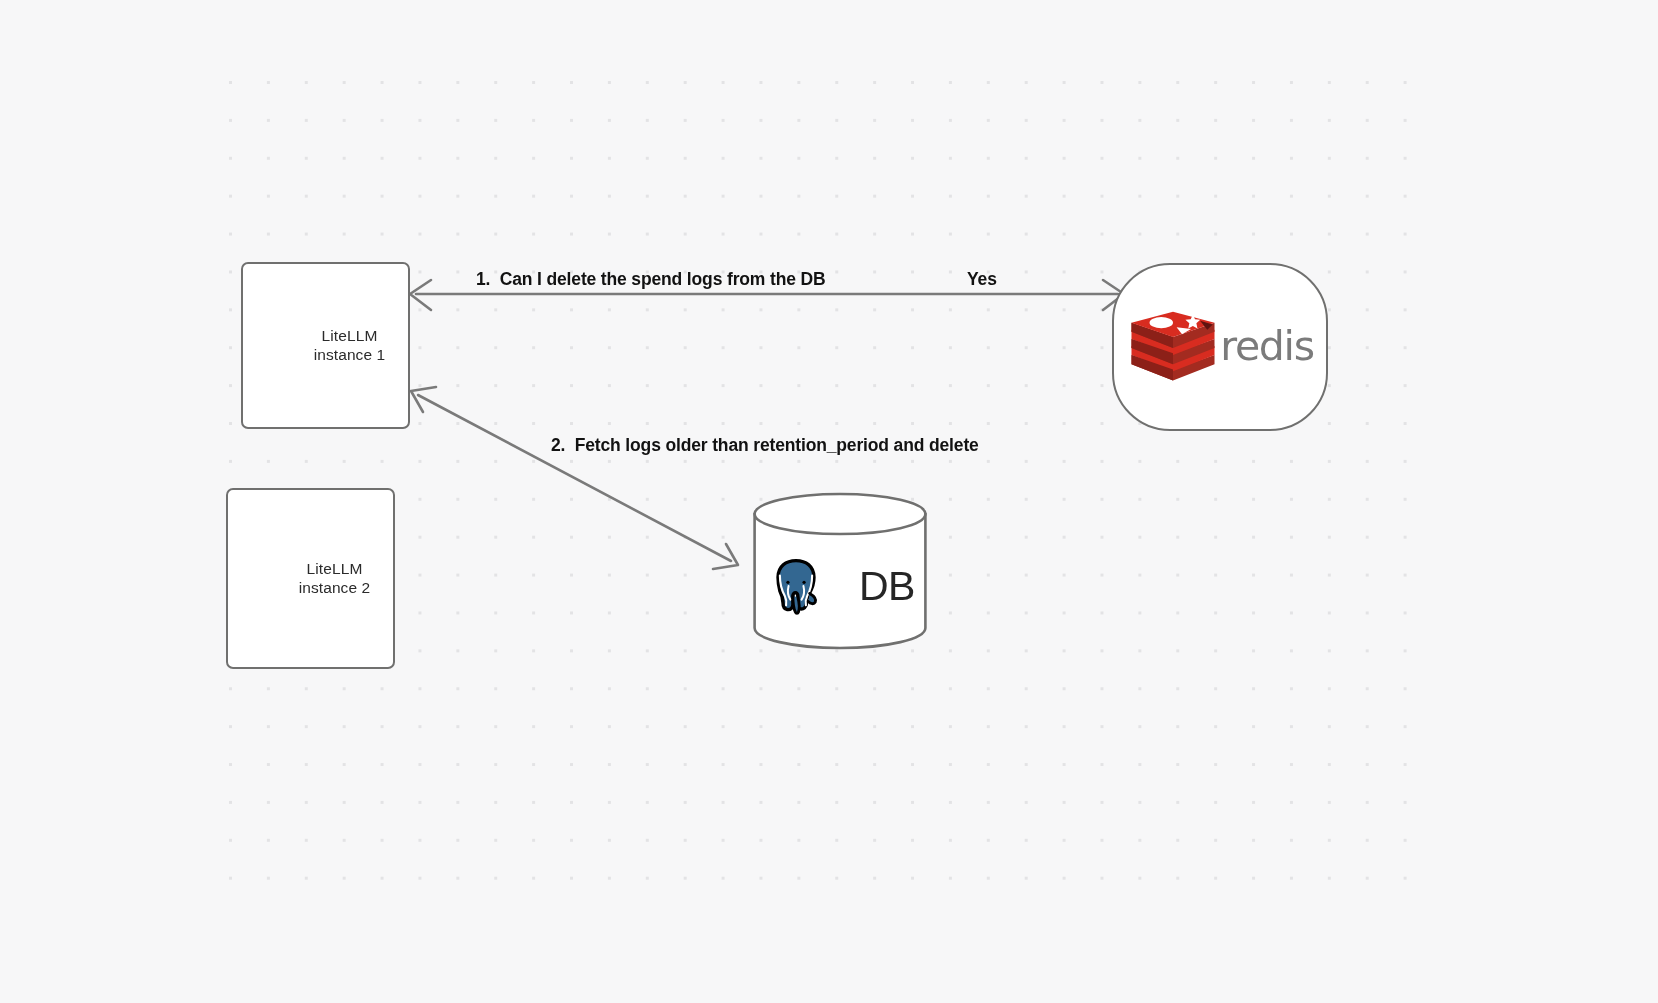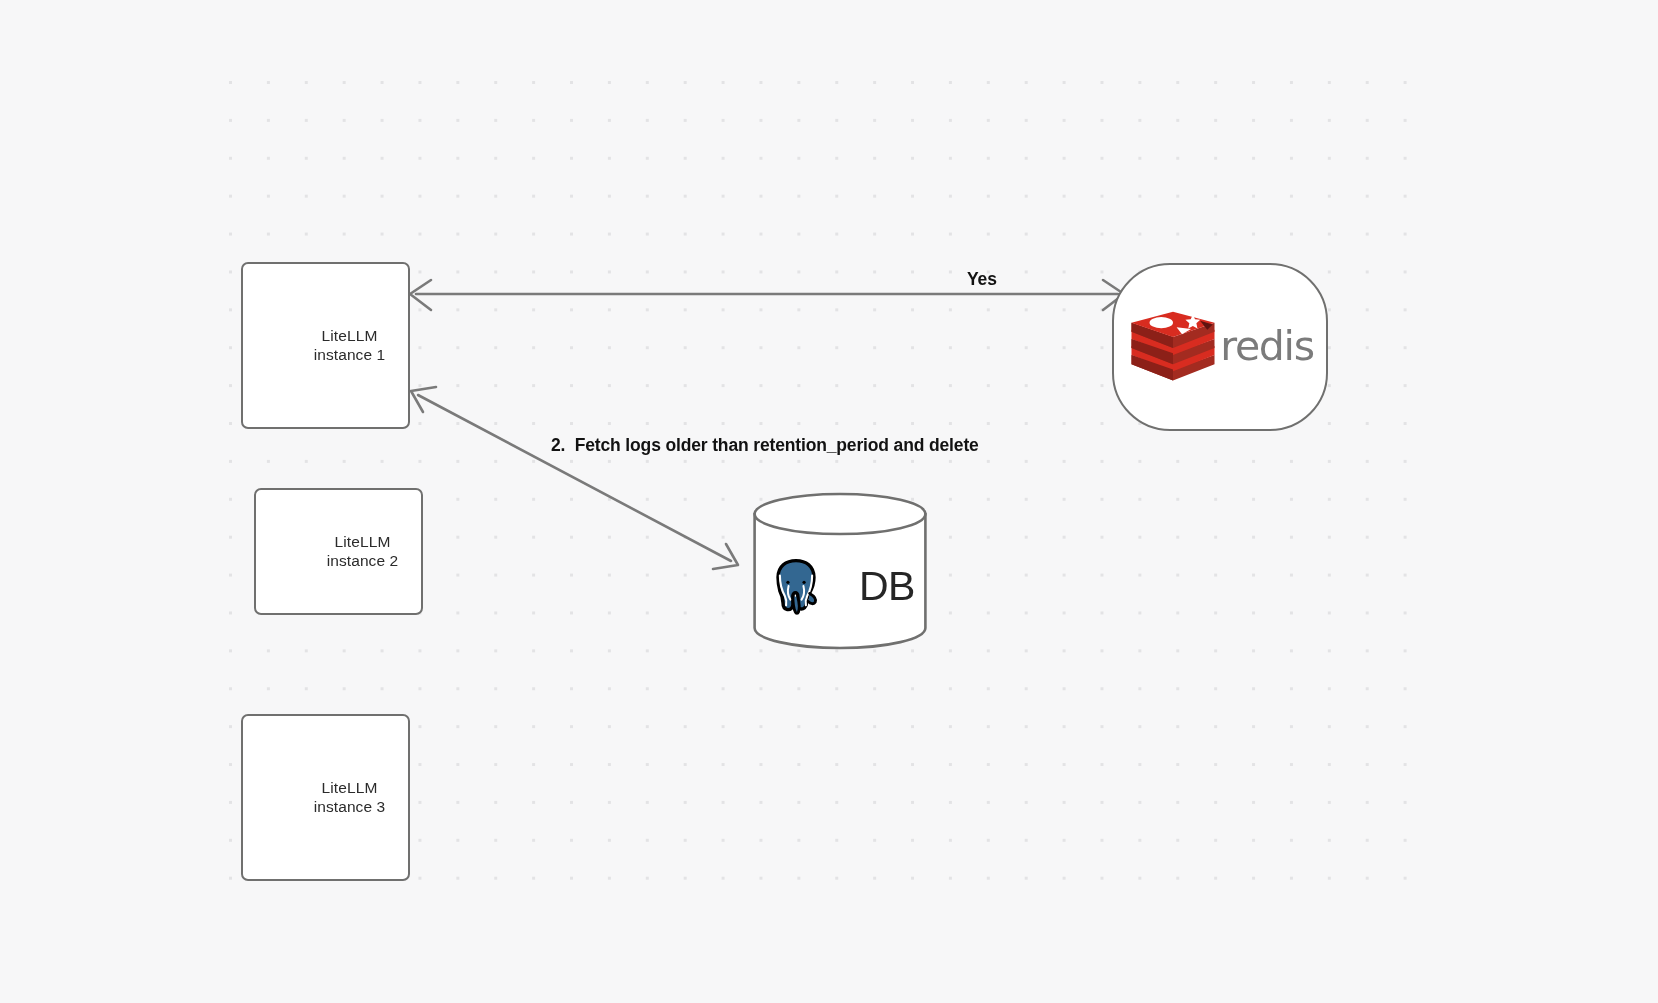--- a/index.html
+++ b/index.html
@@ -53,21 +53,21 @@
   }
   .node-box .node-label {
     font-size: 15.5px;
     color: #2b2b2b;
     letter-spacing: 0.1px;
     line-height: 1.2;
     text-align: center;
     font-weight: 400;
   }
   #node-litellm-1 { left: 241px; top: 262px; width: 169px; height: 167px; }
-  #node-litellm-2 { left: 254px; top: 488px; width: 169px; height: 127px; }
+  #node-litellm-2 { left: 226px; top: 488px; width: 169px; height: 181px; }
   #node-litellm-3 { left: 241px; top: 714px; width: 169px; height: 167px; }
 
   
   #node-redis {
     position: absolute;
     left: 1112px;
     top: 263px;
     width: 216px;
     height: 168px;
     background: #ffffff;
@@ -170,34 +170,32 @@
 
     <g>
       <line x1="418" y1="395" x2="731" y2="561" stroke="#7a7a7a" stroke-width="2.6" stroke-linecap="round"></line>
 
       <path d="M 411 391 L 436 387 M 411 391 L 423 412" stroke="#7a7a7a" stroke-width="2.6" fill="none" stroke-linecap="round" stroke-linejoin="round"></path>
 
       <path d="M 738 565 L 713 569 M 738 565 L 726 544" stroke="#7a7a7a" stroke-width="2.6" fill="none" stroke-linecap="round" stroke-linejoin="round"></path>
     </g>
   </svg>
 
+  <div class="edge-label" id="edge-label-1">1.  Can I delete the spend logs from the DB</div>
   <div class="edge-label" id="edge-label-1b">Yes</div>
   <div class="edge-label" id="edge-label-2">2.  Fetch logs older than retention_period and delete</div>
 
   <div class="node-box" id="node-litellm-1">
     <span class="node-label">LiteLLM instance 1</span>
   </div>
 
   <div class="node-box" id="node-litellm-2">
     <span class="node-label">LiteLLM instance 2</span>
   </div>
 
-  <div class="node-box" id="node-litellm-3">
-    <span class="node-label">LiteLLM instance 3</span>
-  </div>
 
   <div id="node-redis">
     <svg id="redis-logo-wrap" viewBox="0 0 100 82" xmlns="http://www.w3.org/2000/svg">
 
       <path d="M50 66 L96 50 L96 60 L50 78 L4 60 L4 50 Z" fill="#a32b20"></path>
       <path d="M50 56 L96 40 L96 50 L50 68 L4 50 L4 40 Z" fill="#d82c20"></path>
       <path d="M4 50 L50 66 L50 78 L4 60 Z" fill="#8c2018"></path>
 
       <path d="M50 48 L96 32 L96 42 L50 60 L4 42 L4 32 Z" fill="#a32b20"></path>
       <path d="M50 38 L96 22 L96 32 L50 50 L4 32 L4 22 Z" fill="#d82c20"></path>

